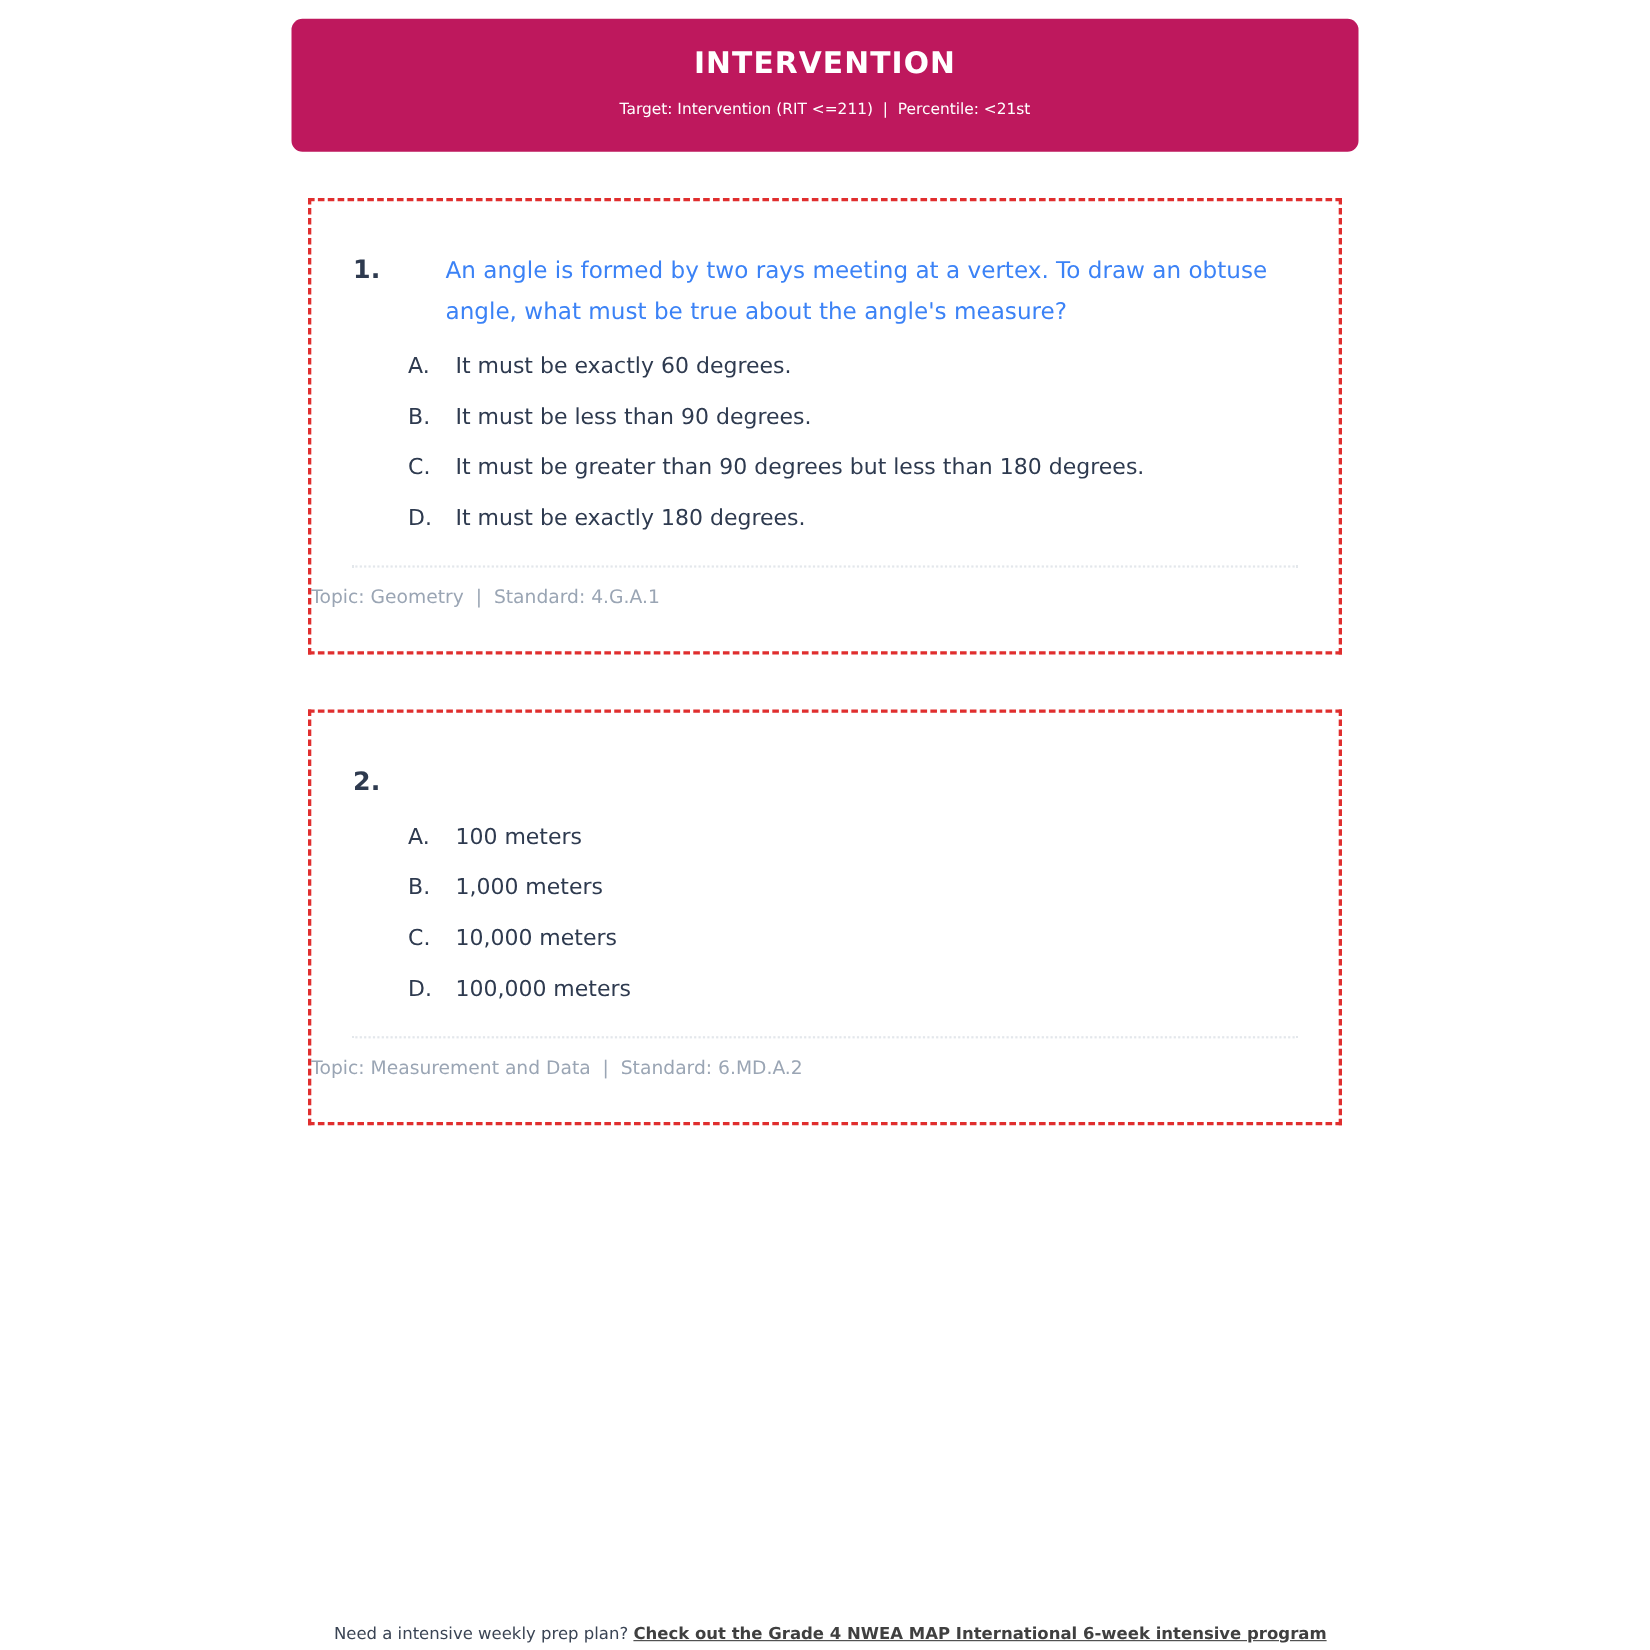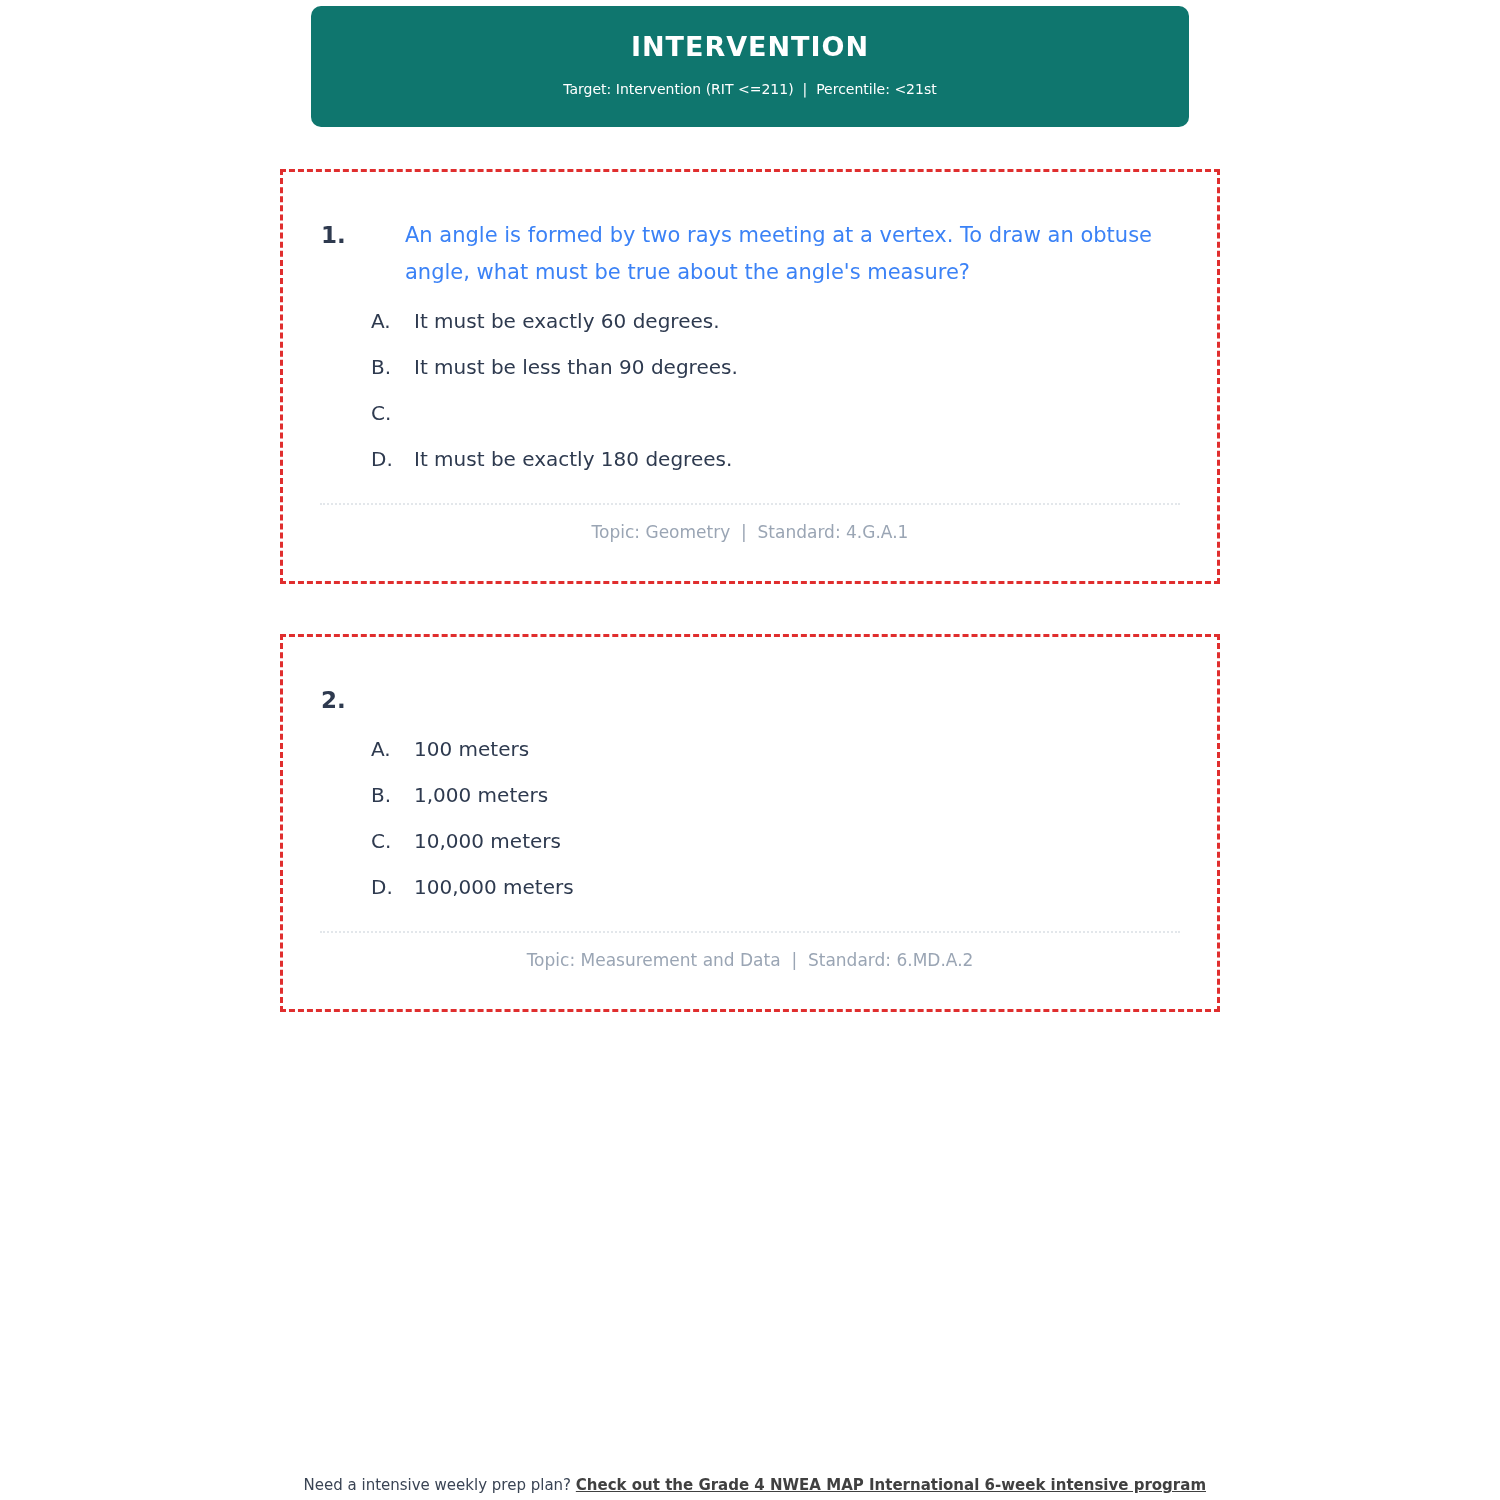--- a/index.html
+++ b/index.html
@@ -6,23 +6,23 @@
   html, body { background: #ffffff; }
   body {
     width: 1500px; height: 1500px;
     position: relative;
     font-family: "DejaVu Sans", "Liberation Sans", sans-serif;
     color: #2E3A4F;
   }
 
   
   .banner {
-    width: 878px;
-    margin: 6px auto 0;
-    background: #0f766e;
+    width: 970px;
+    margin: 17px auto 0;
+    background: #be185d;
     border-radius: 10px;
     text-align: center;
     color: #ffffff;
     padding: 25px 0 26px;
   }
   .banner-title {
     font-size: 27px;
     font-weight: bold;
     letter-spacing: 1px;
     line-height: 32px;
@@ -74,21 +74,20 @@
   }
   .option:last-child { margin-bottom: 0; }
   .opt-letter { flex: 0 0 43px; }
 
   .divider {
     margin: 30px 37px 0;
     border-top: 2px dotted #E3E7EB;
   }
   .topic {
     margin-top: 15px;
-    text-align: center;
     font-size: 17px;
     line-height: 24px;
     color: #9AA5B4;
     white-space: pre-wrap;
   }
 
   
   .page-footer {
     position: absolute;
     left: 0; right: 0;
@@ -122,20 +121,21 @@
     <div class="option">
       <span class="opt-letter">A.</span>
       <span class="opt-text">It must be exactly 60 degrees.</span>
     </div>
     <div class="option">
       <span class="opt-letter">B.</span>
       <span class="opt-text">It must be less than 90 degrees.</span>
     </div>
     <div class="option">
       <span class="opt-letter">C.</span>
+      <span class="opt-text">It must be greater than 90 degrees but less than 180 degrees.</span>
     </div>
     <div class="option">
       <span class="opt-letter">D.</span>
       <span class="opt-text">It must be exactly 180 degrees.</span>
     </div>
   </div>
   <div class="divider"></div>
   <div class="topic">Topic: Geometry  |  Standard: 4.G.A.1</div>
 </section>
 

